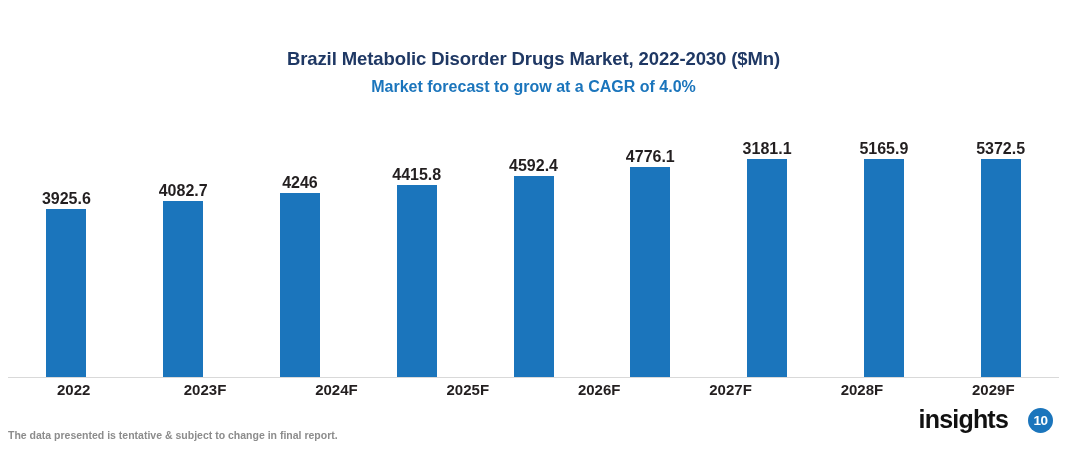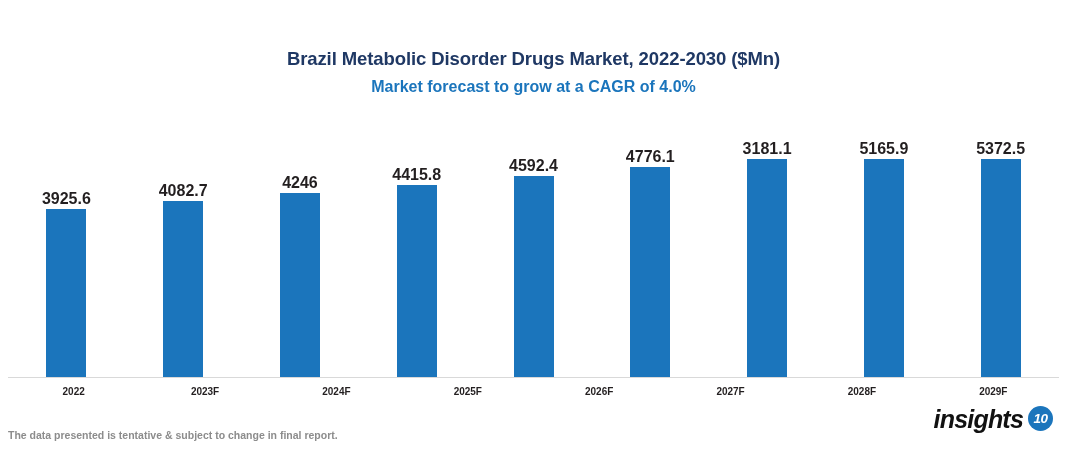--- a/index.html
+++ b/index.html
@@ -102,21 +102,21 @@
     top: 381px;
     width: 1051px;
     display: flex;
     justify-content: space-around;
   }
   .cat-slot {
     flex: 1 1 0;
     text-align: center;
   }
   .cat-label {
-    font-size: 10px;
+    font-size: 15px;
     font-weight: bold;
     color: #231f20;
     line-height: 14px;
     white-space: nowrap;
   }
 
   
   .footer-note {
     position: absolute;
     left: 8px;
@@ -125,23 +125,22 @@
     font-weight: bold;
     color: #8c8c8c;
     line-height: 14px;
     white-space: nowrap;
   }
   .brand-logo {
     position: absolute;
     right: 14px;
     top: 406px;
     display: flex;
-    align-items: flex-start;
-    gap: 5px;
-    font-style: italic;
+    align-items: flex-end;
+    gap: 20px;
   }
   .brand-word {
     font-size: 25px;
     font-weight: bold;
     color: #111111;
     letter-spacing: -0.8px;
     line-height: 27px;
   }
   .brand-badge {
     width: 25px;

